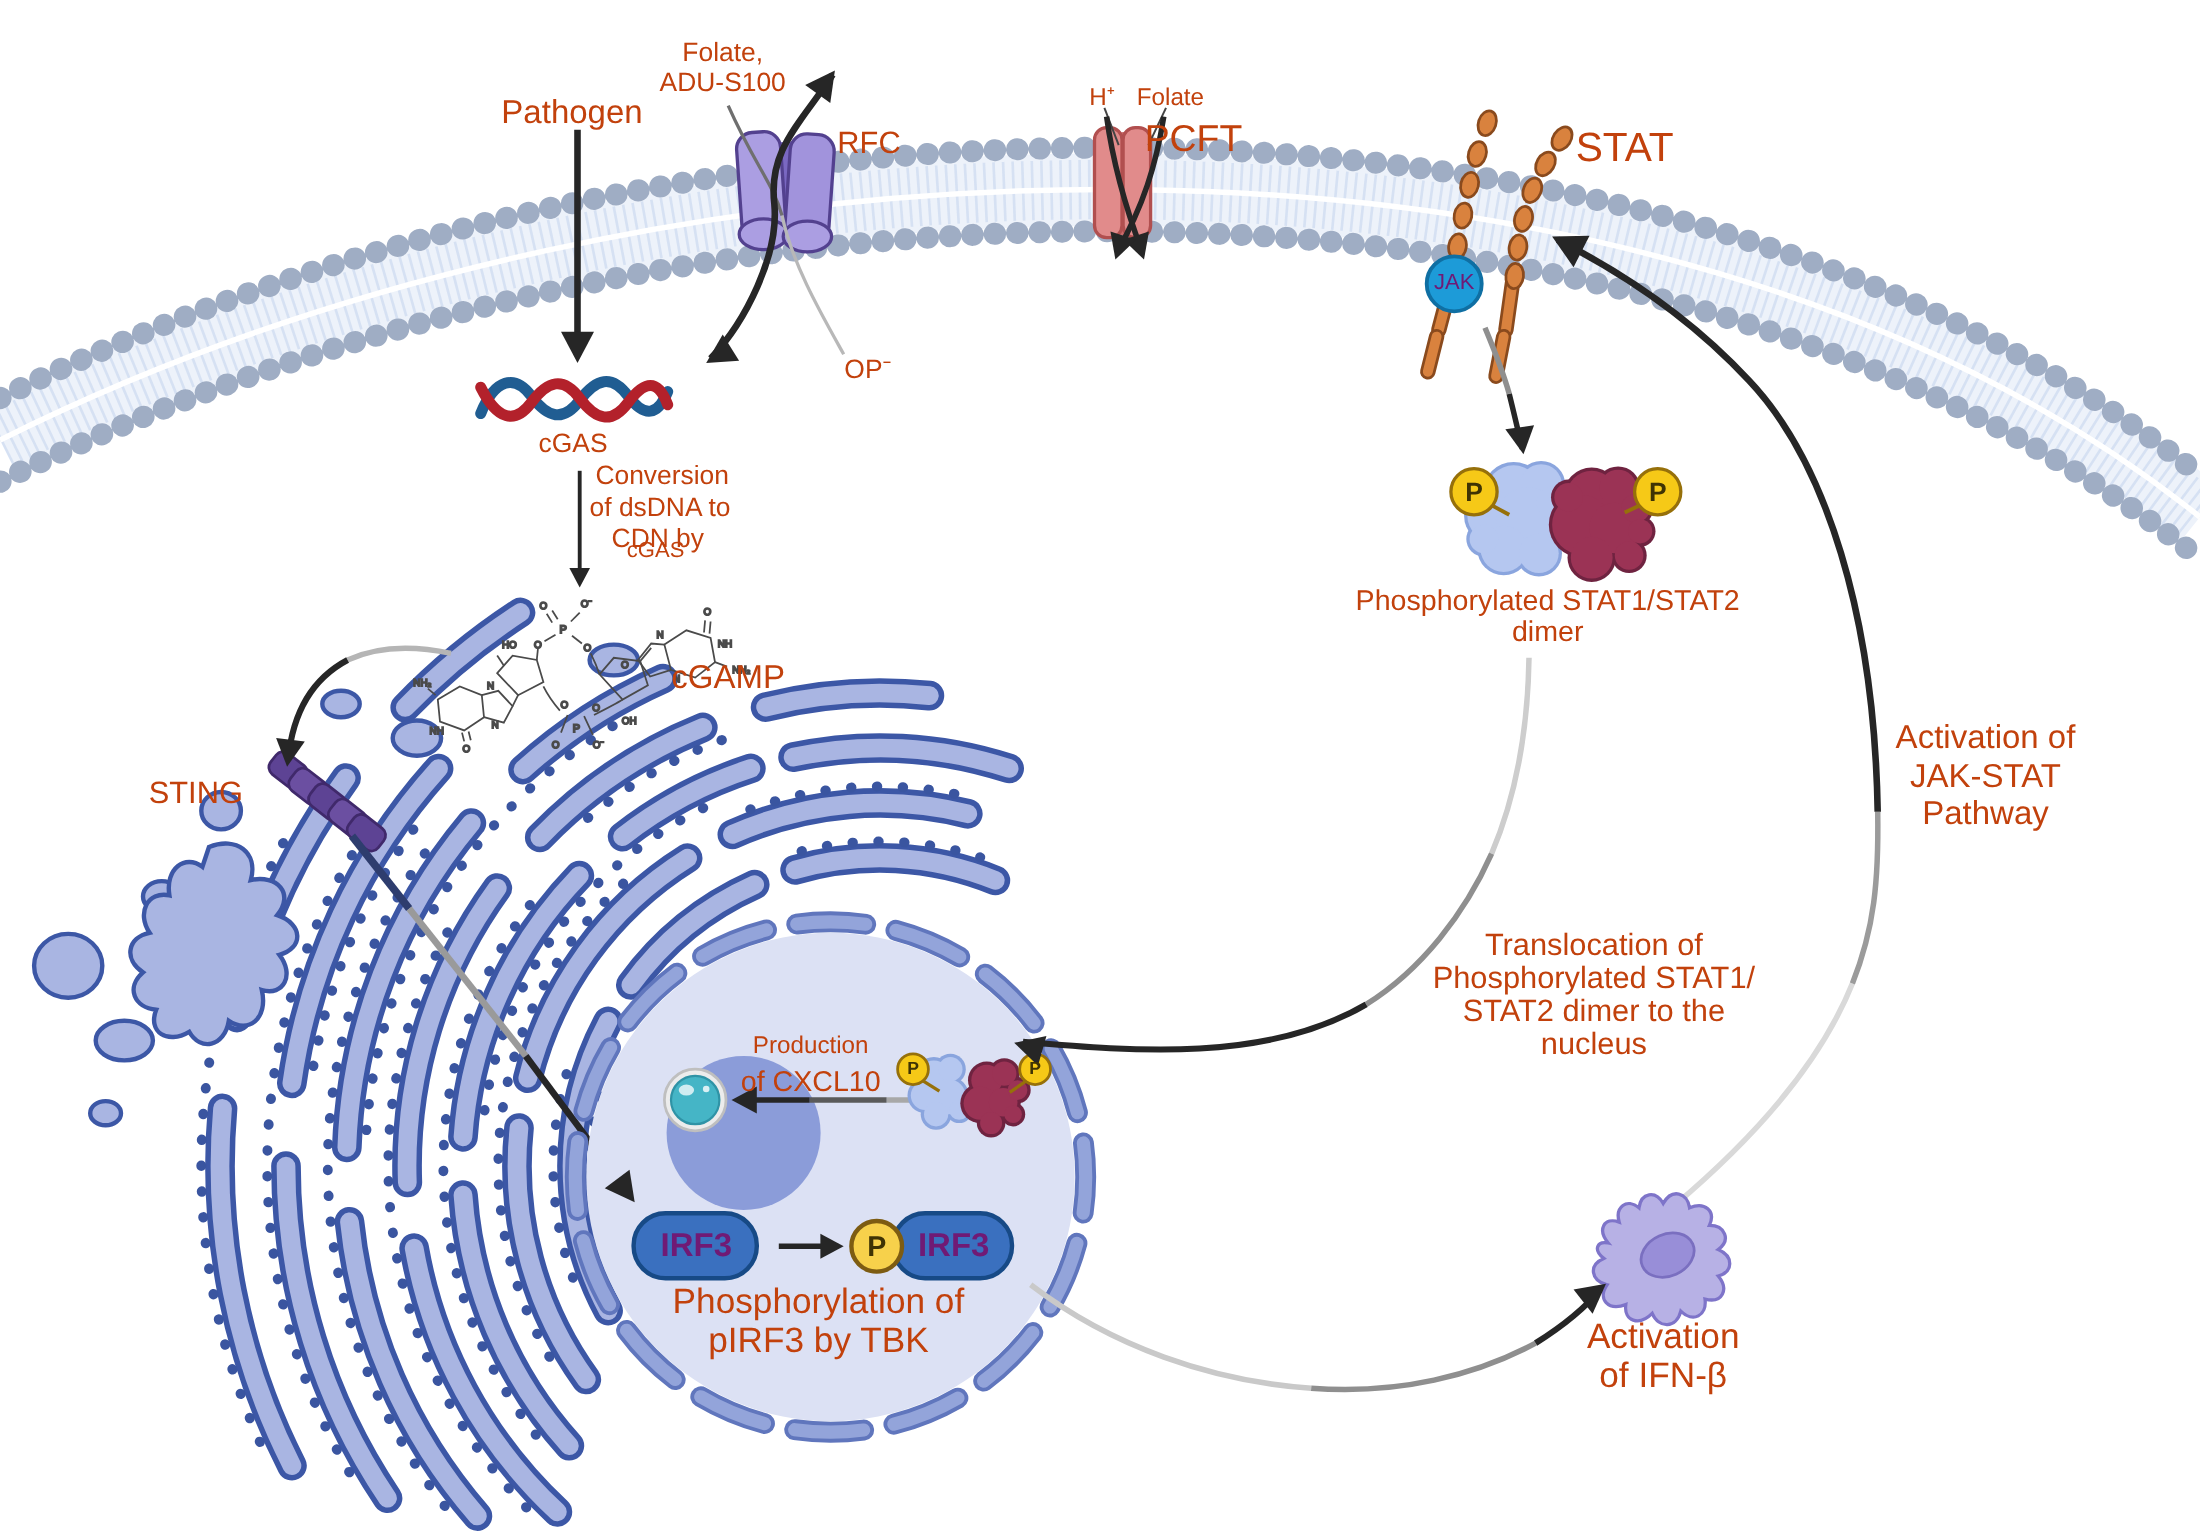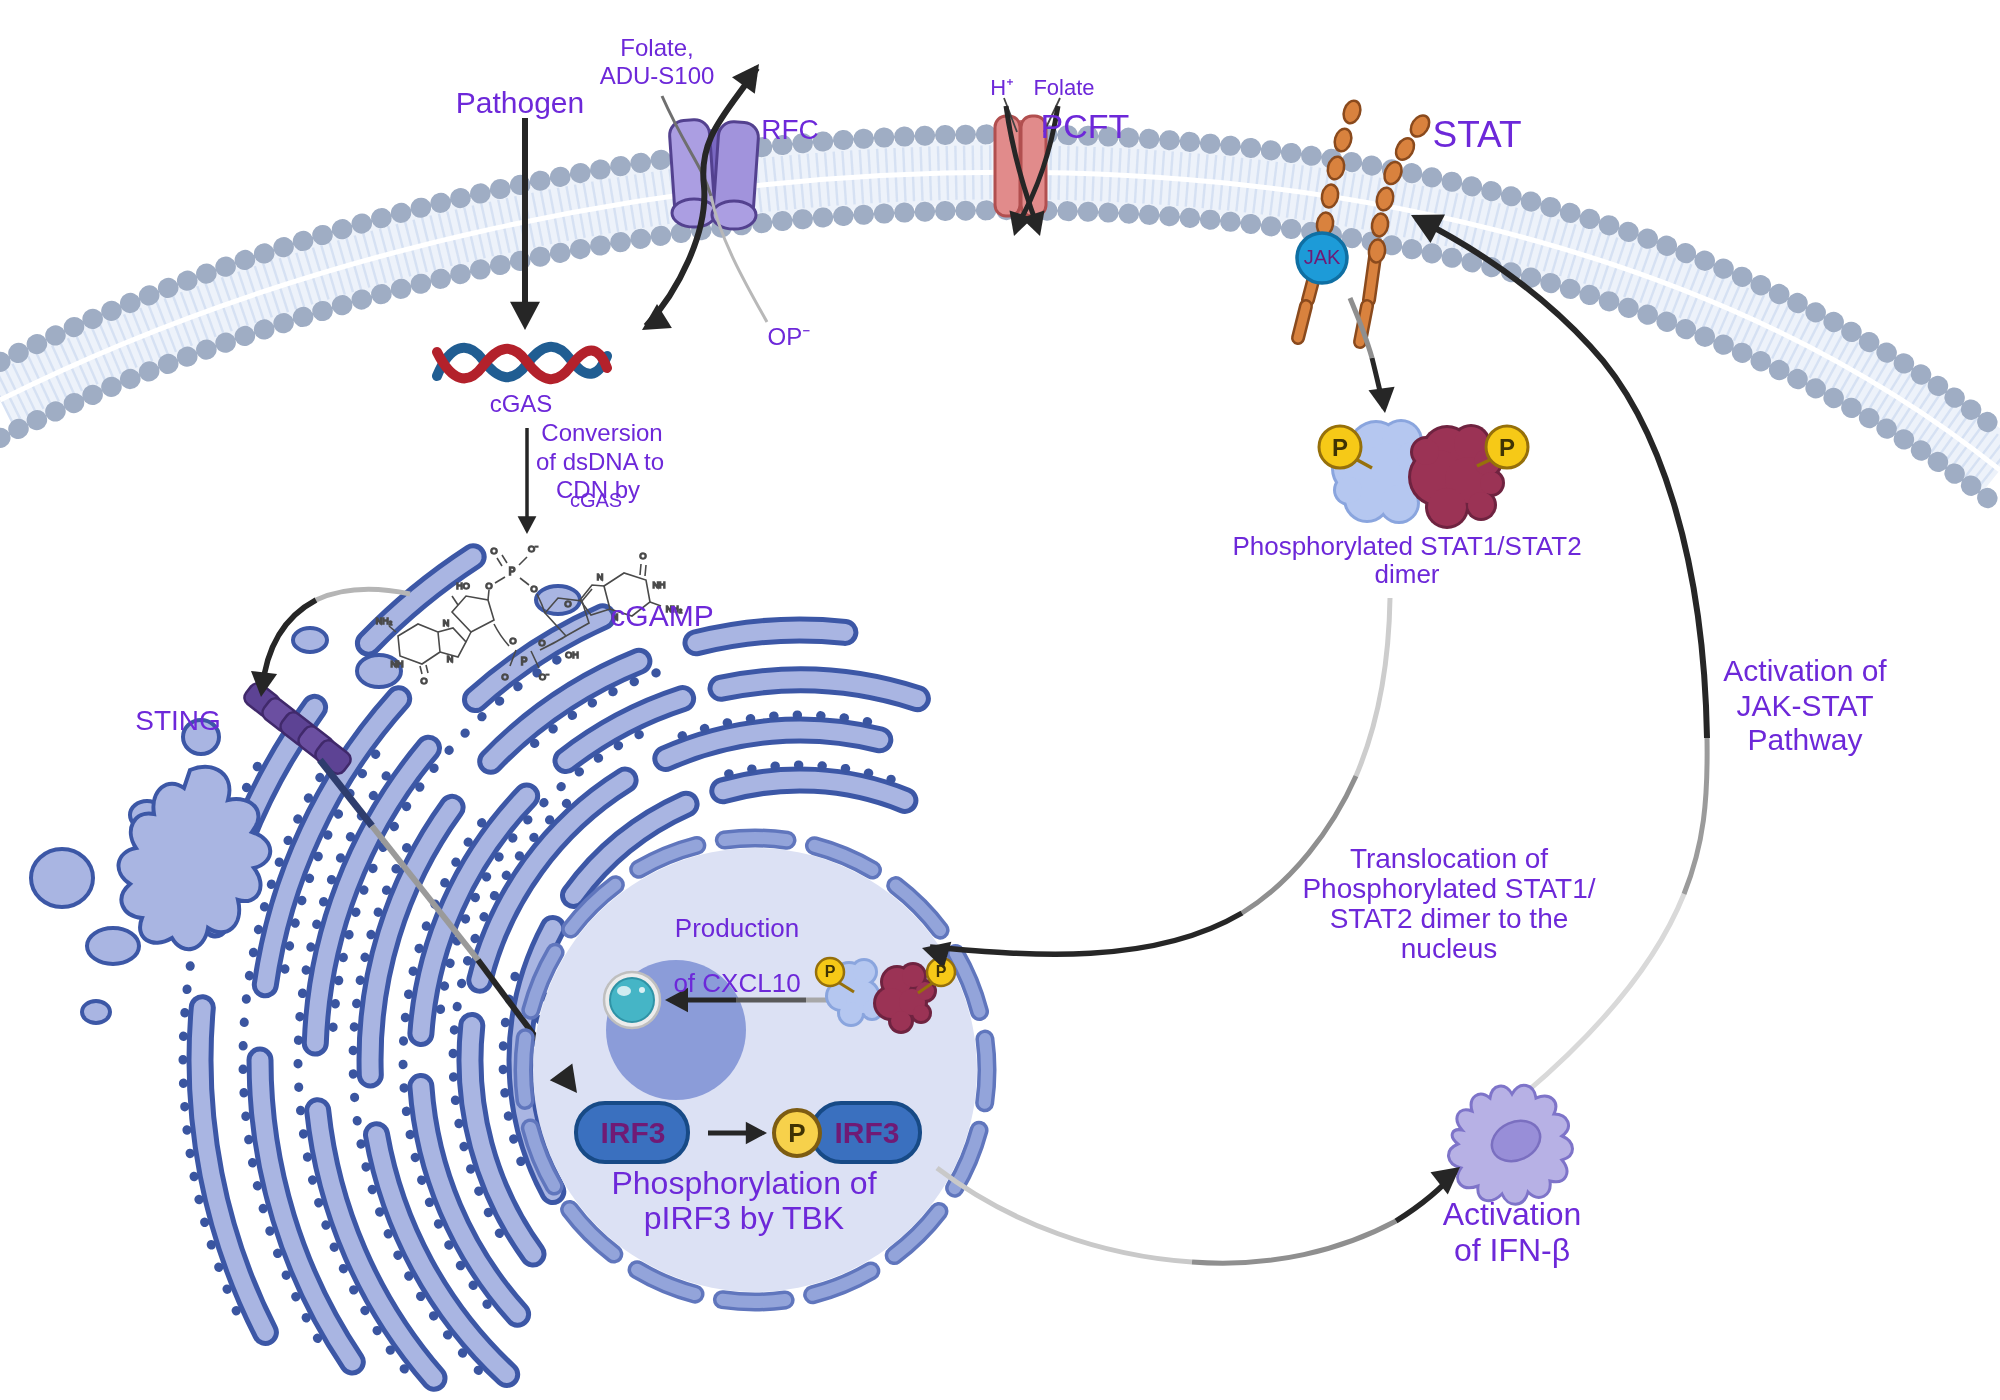--- a/index.html
+++ b/index.html
@@ -1,19 +1,19 @@
 <!DOCTYPE html>
 <html><head>
 <meta charset="utf-8">
 <style>
   html,body{margin:0;padding:0;background:#fff;}
   .stage{position:relative;width:2000px;height:1400px;background:#ffffff;overflow:hidden;
          font-family:"Liberation Sans",sans-serif;}
   svg{position:absolute;left:0;top:0;}
-  .lb{position:absolute;transform:translate(-50%,-50%);white-space:nowrap;color:#6d28d9;
+  .lb{position:absolute;transform:translate(-50%,-50%);white-space:nowrap;color:#c2410c;
       line-height:1;font-family:"Liberation Sans",sans-serif;}
   .lbw{color:#701a75;font-weight:600;}
   .lbp{color:#3f3304;font-weight:700;}
   .chem{font-size:10px;fill:#3a3a3a;text-anchor:middle;font-family:"Liberation Sans",sans-serif;}
   .chem.sm{font-size:9px;}
 </style>
 </head>
 <body>
 
 <div class="stage">
@@ -377,21 +377,21 @@
 <div class="lb" style="left:178px;top:721px;font-size:28px">STING</div>
 <div class="lb" style="left:1407px;top:546px;font-size:26px">Phosphorylated STAT1/STAT2</div>
 <div class="lb" style="left:1407px;top:574px;font-size:26px">dimer</div>
 <div class="lb" style="left:1805px;top:671px;font-size:30px">Activation of</div>
 <div class="lb" style="left:1805px;top:706px;font-size:30px">JAK-STAT</div>
 <div class="lb" style="left:1805px;top:740px;font-size:30px">Pathway</div>
 <div class="lb" style="left:1449px;top:859px;font-size:28px">Translocation of</div>
 <div class="lb" style="left:1449px;top:889px;font-size:28px">Phosphorylated STAT1/</div>
 <div class="lb" style="left:1449px;top:919px;font-size:28px">STAT2 dimer to the</div>
 <div class="lb" style="left:1449px;top:949px;font-size:28px">nucleus</div>
-<div class="lb" style="left:737px;top:928px;font-size:26px">Production</div>
+<div class="lb" style="left:737px;top:950px;font-size:22px">Production</div>
 <div class="lb" style="left:737px;top:983px;font-size:26px">of CXCL10</div>
 <div class="lb lbw" style="left:633px;top:1133px;font-size:30px">IRF3</div>
 <div class="lb lbp" style="left:797px;top:1133px;font-size:26px">P</div>
 <div class="lb lbw" style="left:867px;top:1133px;font-size:30px">IRF3</div>
 <div class="lb" style="left:744px;top:1183px;font-size:32px">Phosphorylation of</div>
 <div class="lb" style="left:744px;top:1218px;font-size:32px">pIRF3 by TBK</div>
 <div class="lb lbp" style="left:1340px;top:448px;font-size:24px">P</div>
 <div class="lb lbp" style="left:1507px;top:448px;font-size:24px">P</div>
 <div class="lb lbp" style="left:830px;top:972px;font-size:16px">P</div>
 <div class="lb lbp" style="left:941px;top:972px;font-size:16px">P</div>

